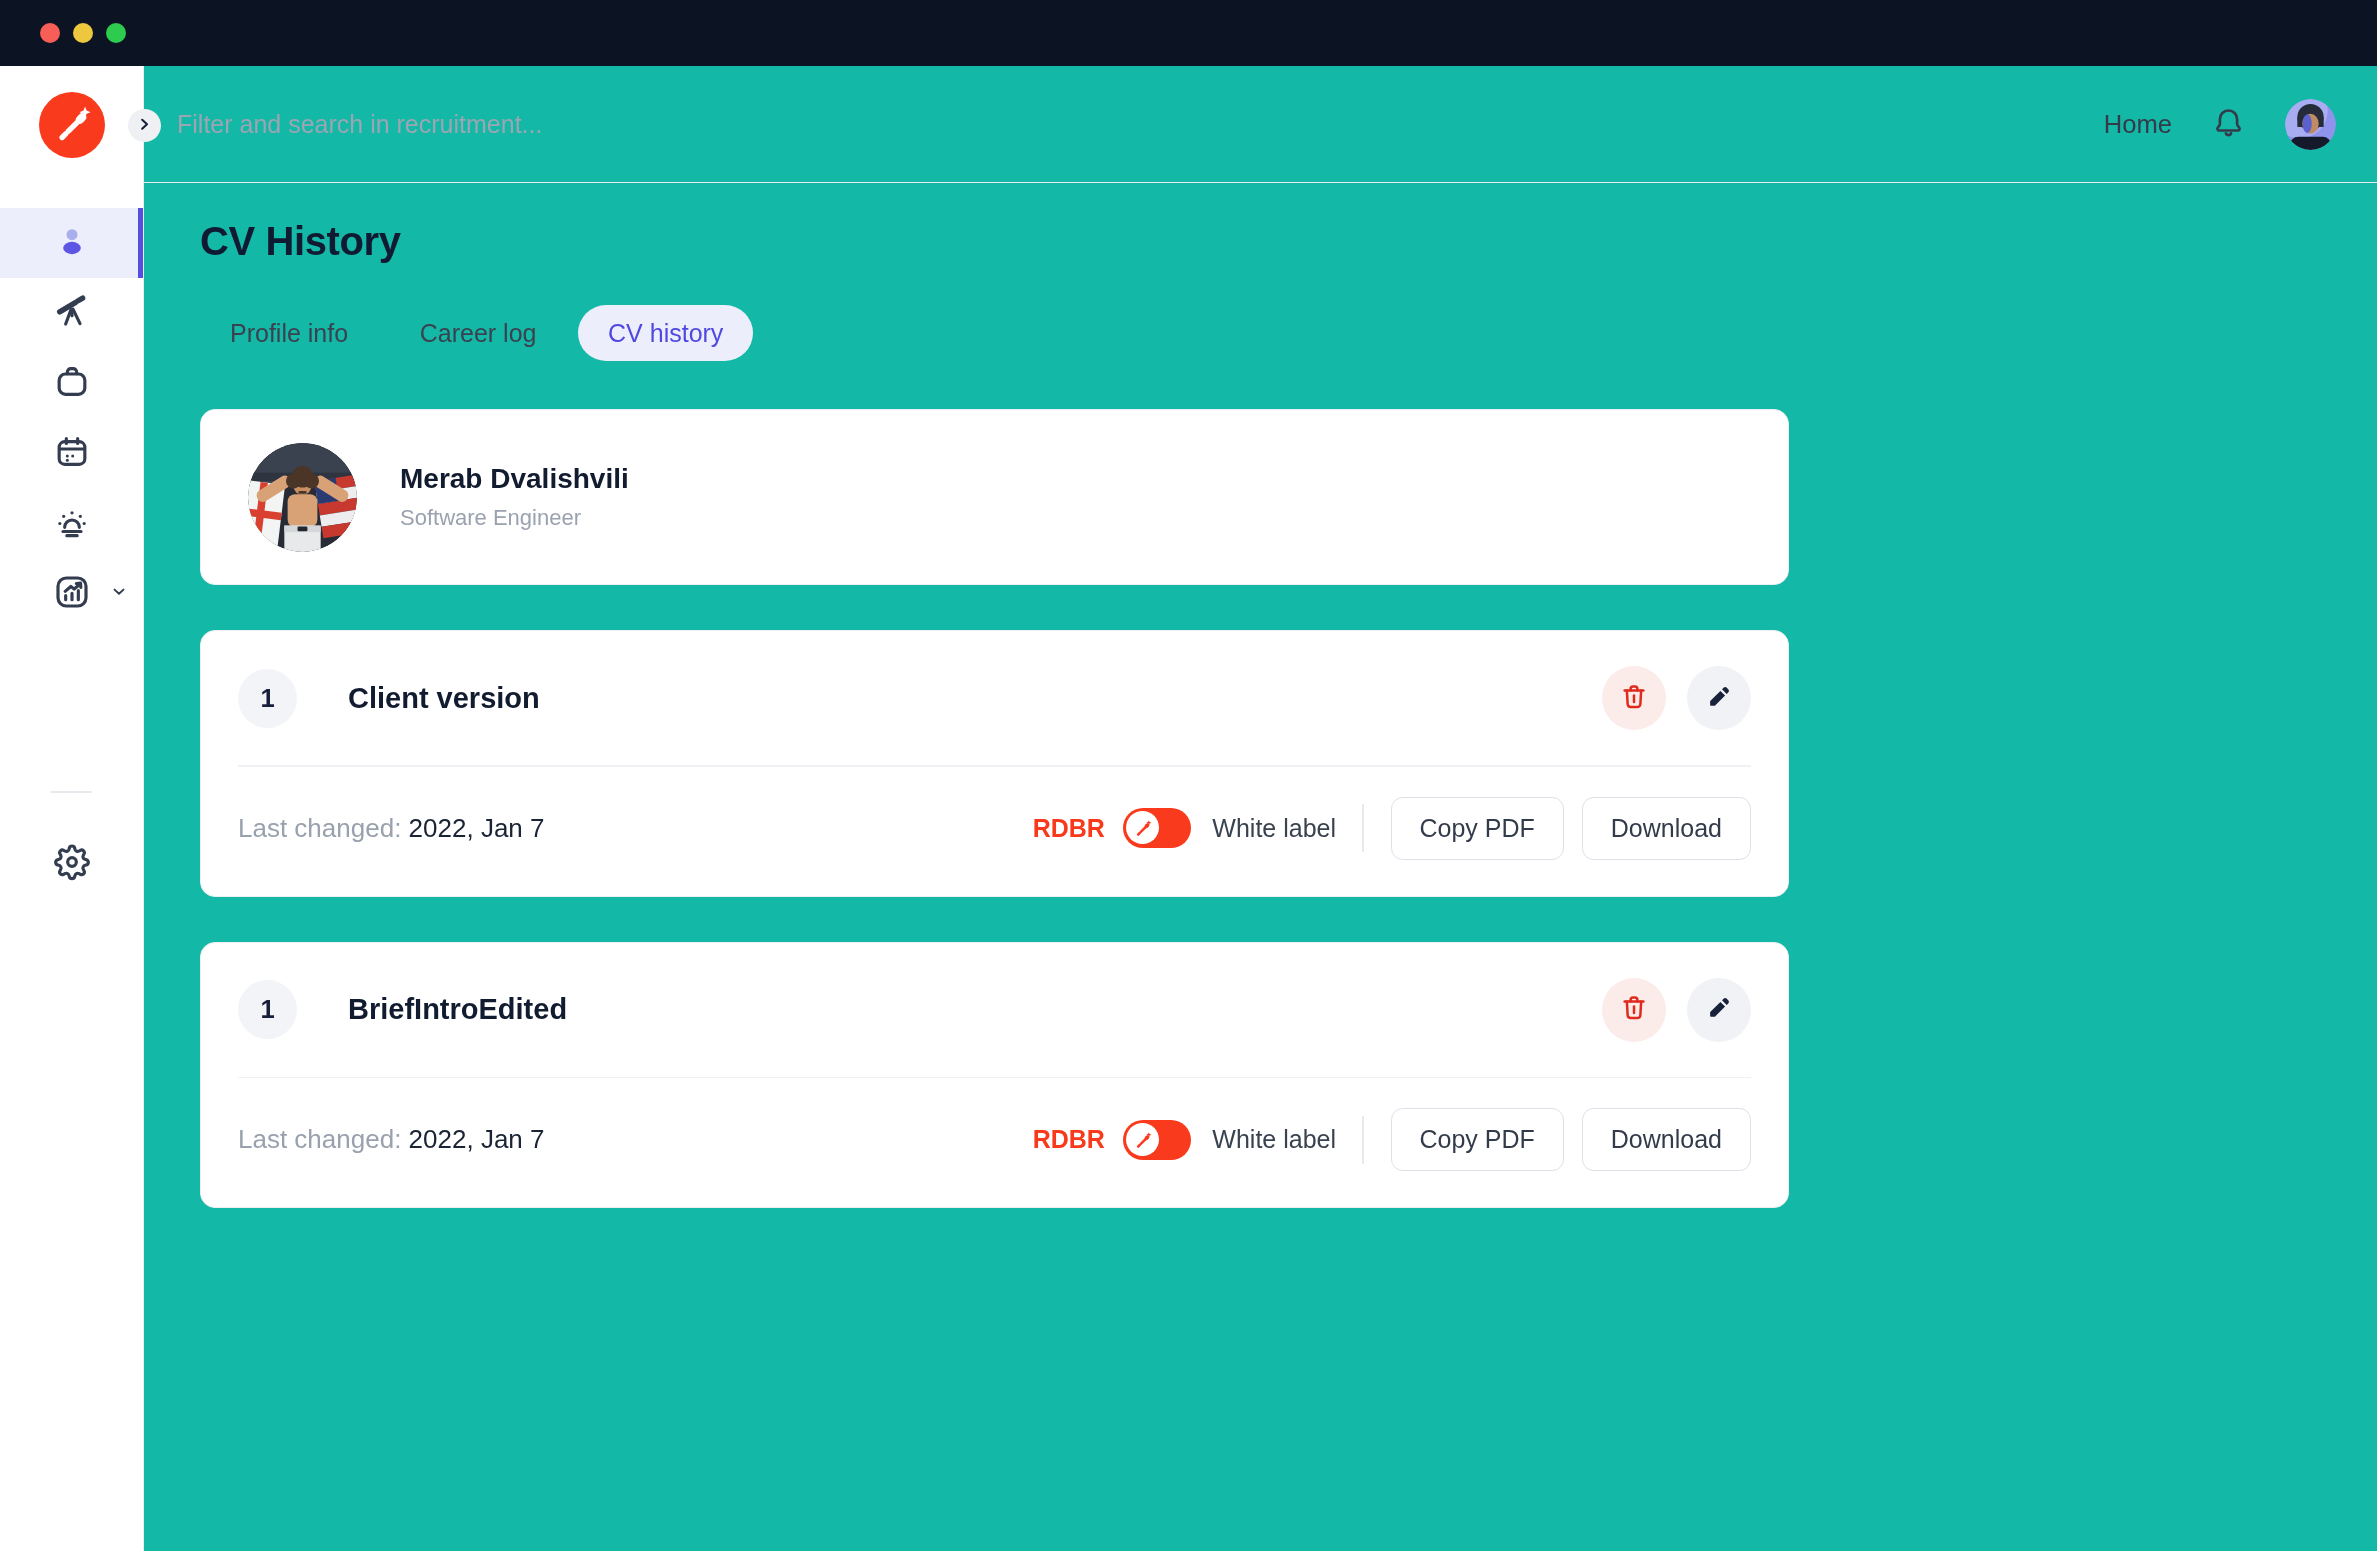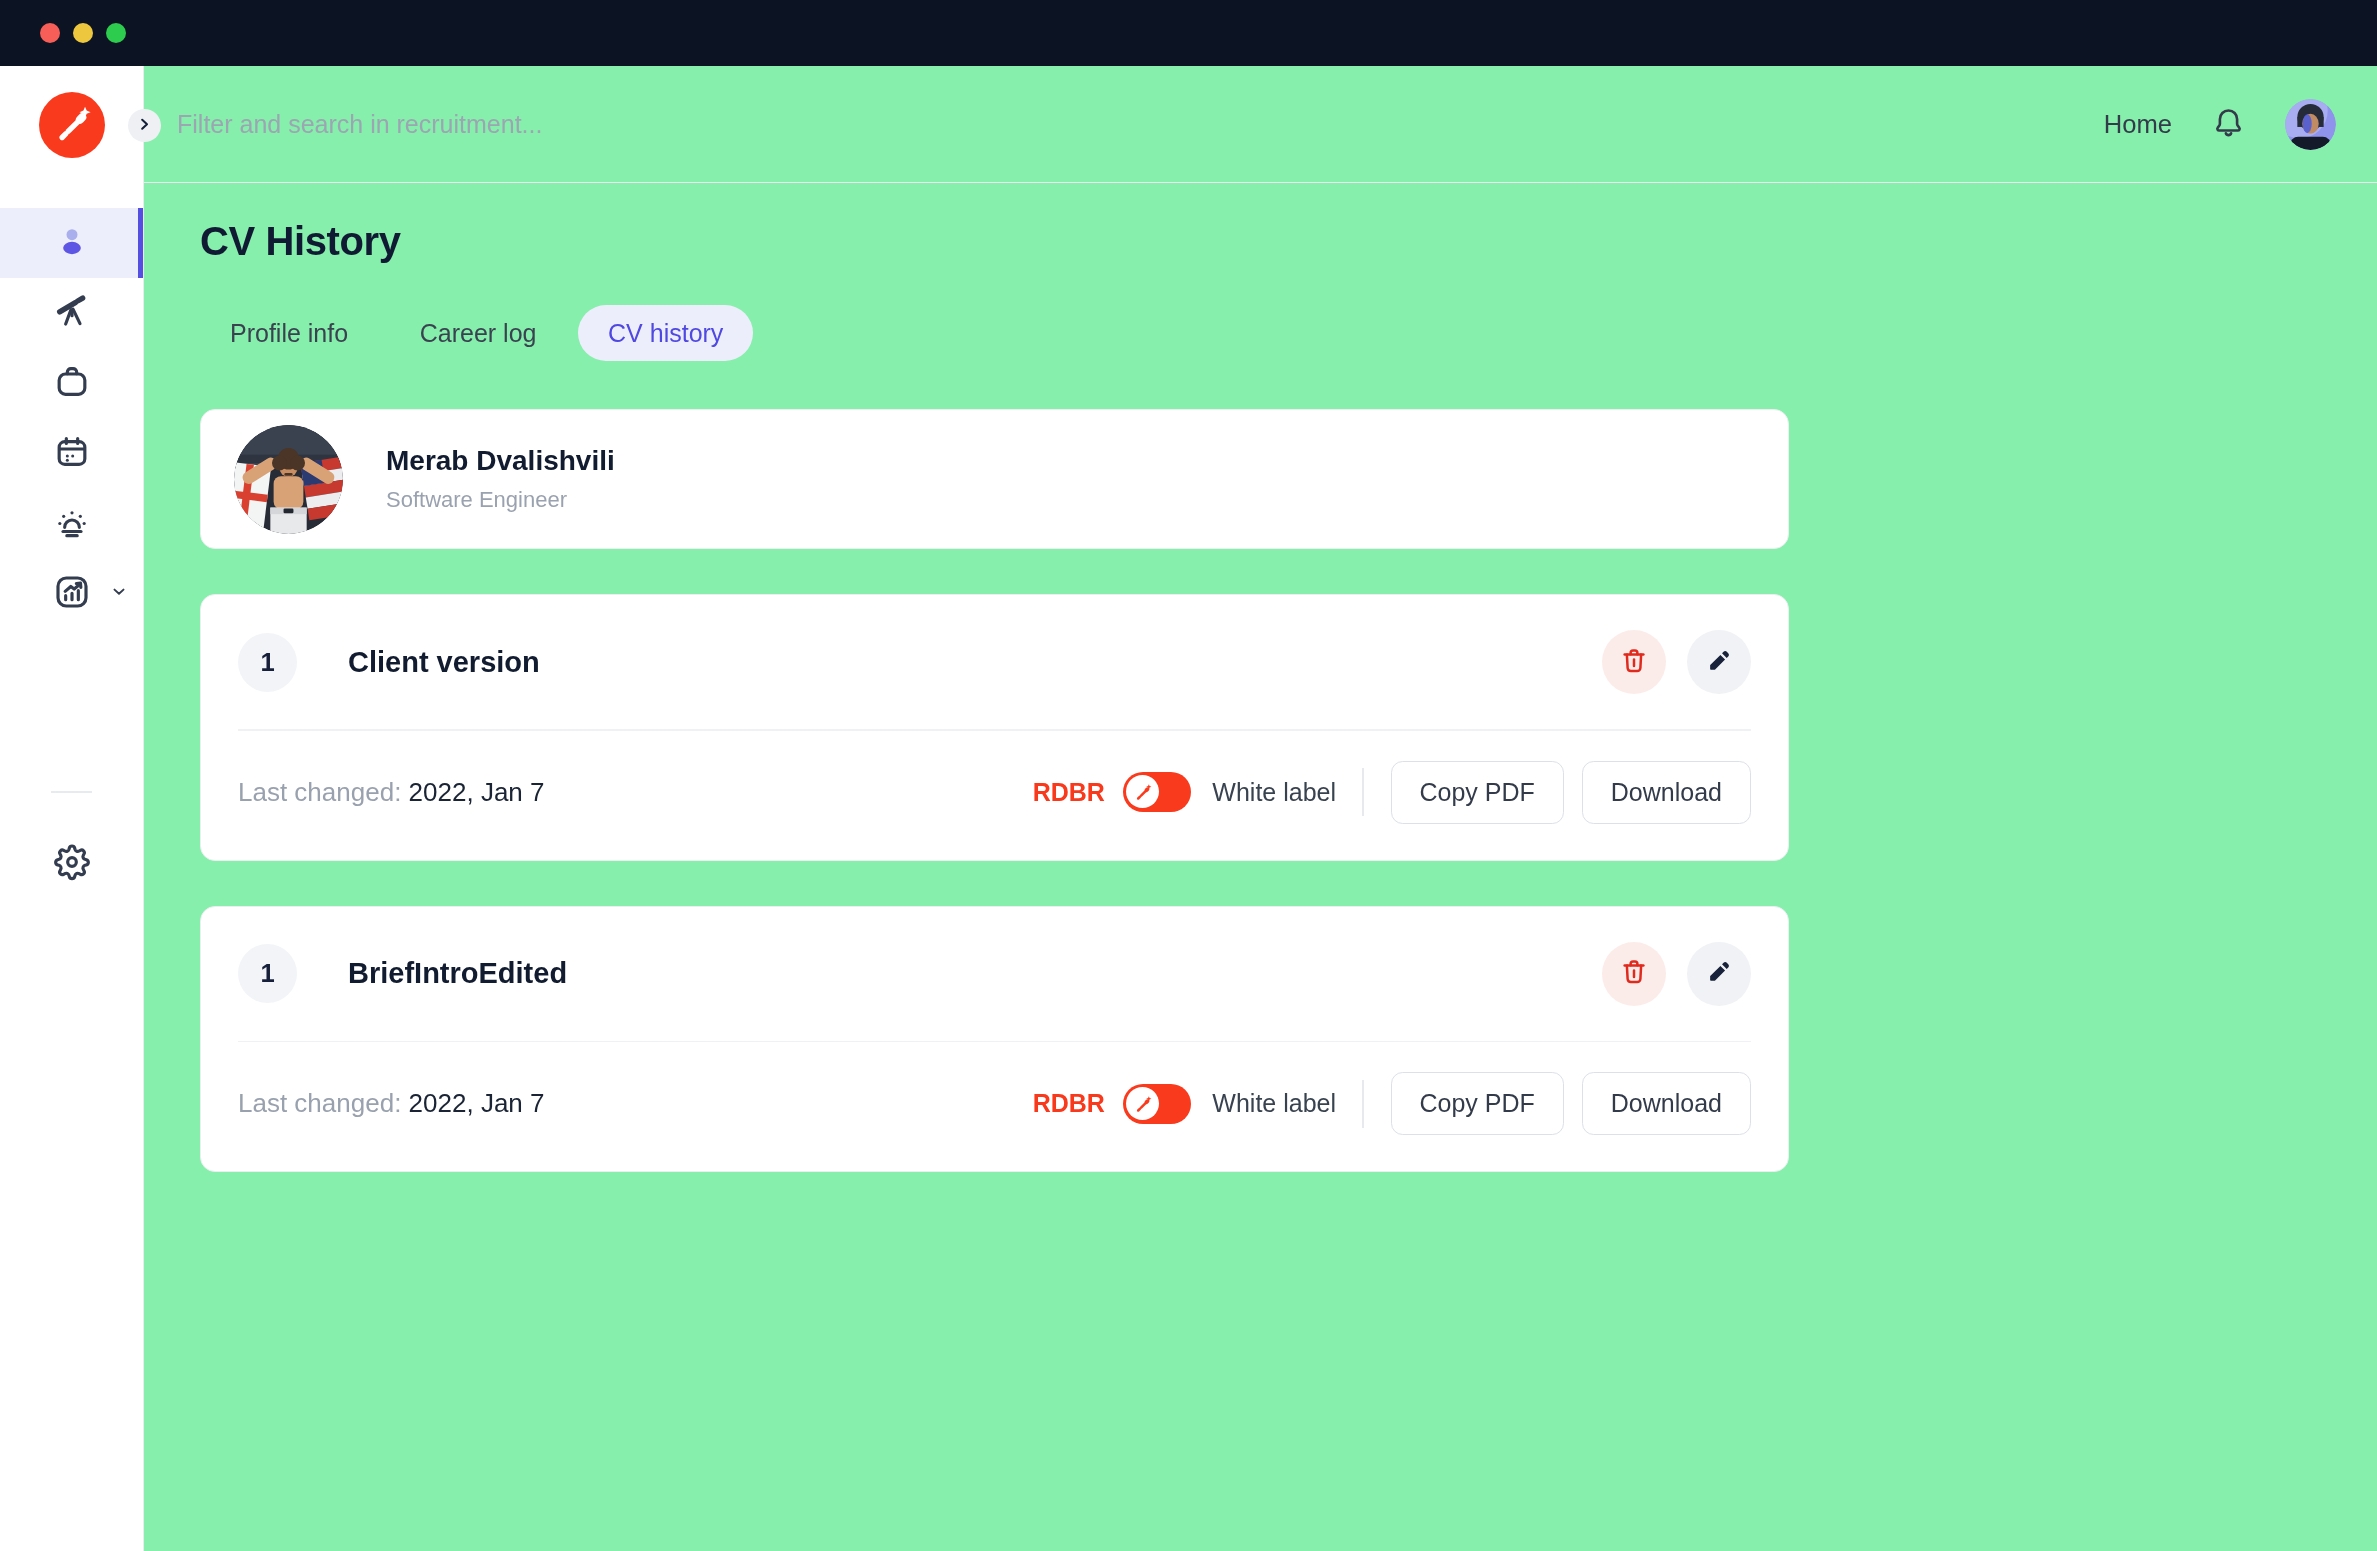--- a/index.html
+++ b/index.html
@@ -1,18 +1,18 @@
 <!DOCTYPE html>
 <html style="font-size:13.2px"><head>
 <meta charset="utf-8">
 <style>
   * { box-sizing: border-box; margin: 0; padding: 0; }
   html,body { background:#ffffff; }
   body { font-family: "Liberation Sans", sans-serif; }
-  #app { position:relative; width:2377px; height:1552px; background:#86efac; overflow:hidden; }
+  #app { position:relative; width:2377px; height:1552px; background:#14b8a6; overflow:hidden; }
 
   
   .titlebar { height:66px; background:#0C1322; display:flex; align-items:center; padding-left:40px; gap:13.2px; }
   .light { width:20px; height:20px; border-radius:50%; }
   .light.red { background:#F75E57; }
   .light.yellow { background:#EDC83F; }
   .light.green { background:#2ECC4E; }
 
   
   .chrome { position:absolute; top:66px; left:0; right:0; bottom:0; display:flex; }
@@ -45,21 +45,21 @@
   .page-title { font-size:40px; font-weight:700; color:#101B33; letter-spacing:-0.4px; }
   .tabs { margin-top:41px; display:flex; align-items:flex-end; gap:11.6px; }
   .tab { font-size:25px; color:#3A4250; height:56px; padding:0 30px; display:flex; align-items:center;
          border-radius:28px; background:transparent; border:none; cursor:pointer; font-family:"Liberation Sans", sans-serif; }
   .tab.active { background:#EDEEFC; color:#4F48E1; font-weight:500; }
 
   .cards { width:1589px; margin-top:48px; display:flex; flex-direction:column; gap:45px; }
   .card { border:1.7px solid #EDEEF2; border-radius:15px; background:#fff; }
 
   
-  .profile-card { height:140px; display:flex; align-items:center; padding:0 33px; }
+  .profile-card { height:176px; display:flex; align-items:center; padding:0 47px; }
   .avatar-lg { width:109px; height:109px; border-radius:50%; overflow:hidden; flex-shrink:0; }
   .profile-info { margin-left:43px; }
   .profile-name { font-size:28px; font-weight:600; color:#121C30; }
   .profile-role { font-size:22px; color:#9AA2AF; margin-top:10px; }
   .profile-actions { margin-left:auto; display:flex; gap:30px; }
   .btn { height:63px; padding:0 28px; border:1.7px solid #DCE0E7; border-radius:11.6px; background:#fff;
          font-size:25px; color:#333B4B; display:flex; align-items:center; gap:16.5px; cursor:pointer;
          font-family:"Liberation Sans", sans-serif; }
 
   

